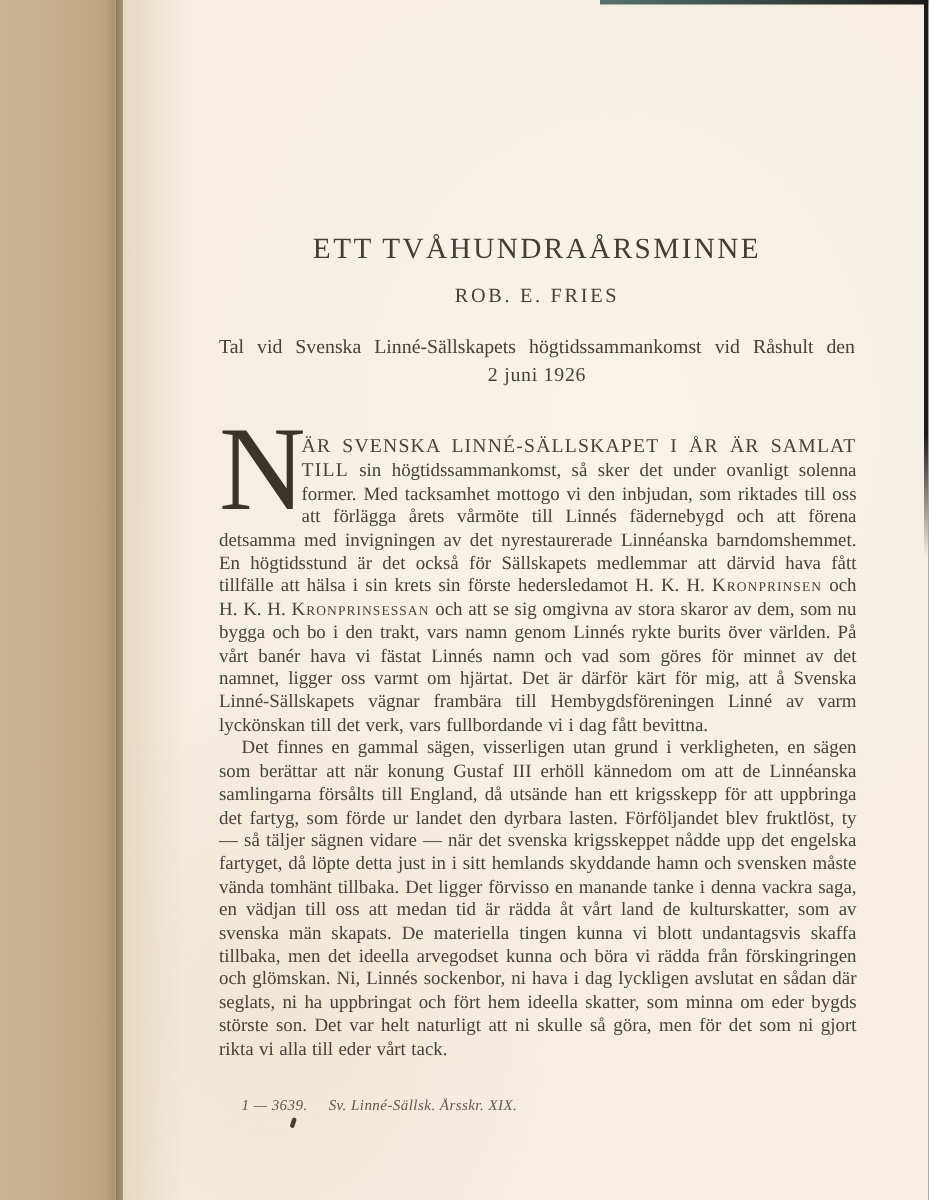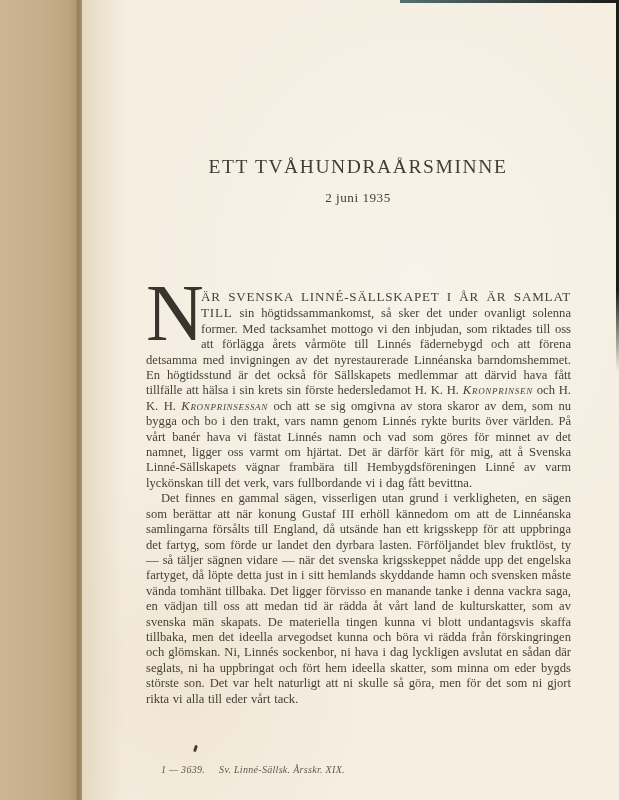--- a/index.html
+++ b/index.html
@@ -65,24 +65,24 @@
   .bodytext p{margin:0;}
   .p2{text-indent:15px;font-family:Liberation Serif, serif;}
   .drop-cap{
     float:left;width:48px;height:61px;position:relative;margin:1px 7px 0 0;
   }
   .drop-cap span{
     position:absolute;top:-17px;left:0;font-size:80px;line-height:1;
     color:#3a352c;letter-spacing:0;
   }
   .lead-caps{letter-spacing:0.8px;word-spacing:2.5px;font-size:13.1px;}
-  .sc{font-variant:small-caps;letter-spacing:0.7px;font-style:italic;}
+  .sc{font-variant:small-caps;letter-spacing:0.7px;}
 
   .footer{
-    position:absolute;left:161px;top:764px;
+    position:absolute;left:161px;top:732px;
     font-style:italic;font-size:10px;color:#5f594a;letter-spacing:0.3px;
   }
   .footer .sig{margin-right:14px;}
   .speck{
     position:absolute;left:194px;top:745px;width:3px;height:7px;
     background:#473d2c;transform:rotate(18deg);border-radius:2px;
   }
 </style>
 </head>
 <body>
@@ -90,22 +90,24 @@
 <div class="scan">
   <div class="board"></div>
   <div class="board-line"></div>
   <div class="page"></div>
   <div class="gutter"></div>
   <div class="edge-top"></div>
   <div class="edge-right"></div>
 
   <div class="heading">
     <h1 class="title">ETT TVÅHUNDRAÅRSMINNE</h1>
+    <div class="author">ROB. E. FRIES</div>
     <div class="subtitle">
-      <span class="ctr">2 juni 1935</span>
+      <span class="just">Tal vid Svenska Linné-Sällskapets högtidssammankomst vid Råshult den</span>
+      <span class="ctr">2 juni 1926</span>
     </div>
   </div>
 
   <div class="bodytext">
     <p>
       <span class="drop-cap">
           <span>N</span>
         </span>
       <span class="lead-caps">ÄR SVENSKA LINNÉ-SÄLLSKAPET I ÅR ÄR SAMLAT TILL</span>
       <span> sin högtidssammankomst, så sker det under ovanligt solenna former. Med tacksamhet mottogo vi den inbjudan, som riktades till oss att förlägga årets vårmöte till Linnés fädernebygd och att förena detsamma med invigningen av det nyrestaurerade Linnéanska barndomshemmet. En högtidsstund är det också för Sällskapets medlemmar att därvid hava fått tillfälle att hälsa i sin krets sin förste hedersledamot H. K. H. </span>

